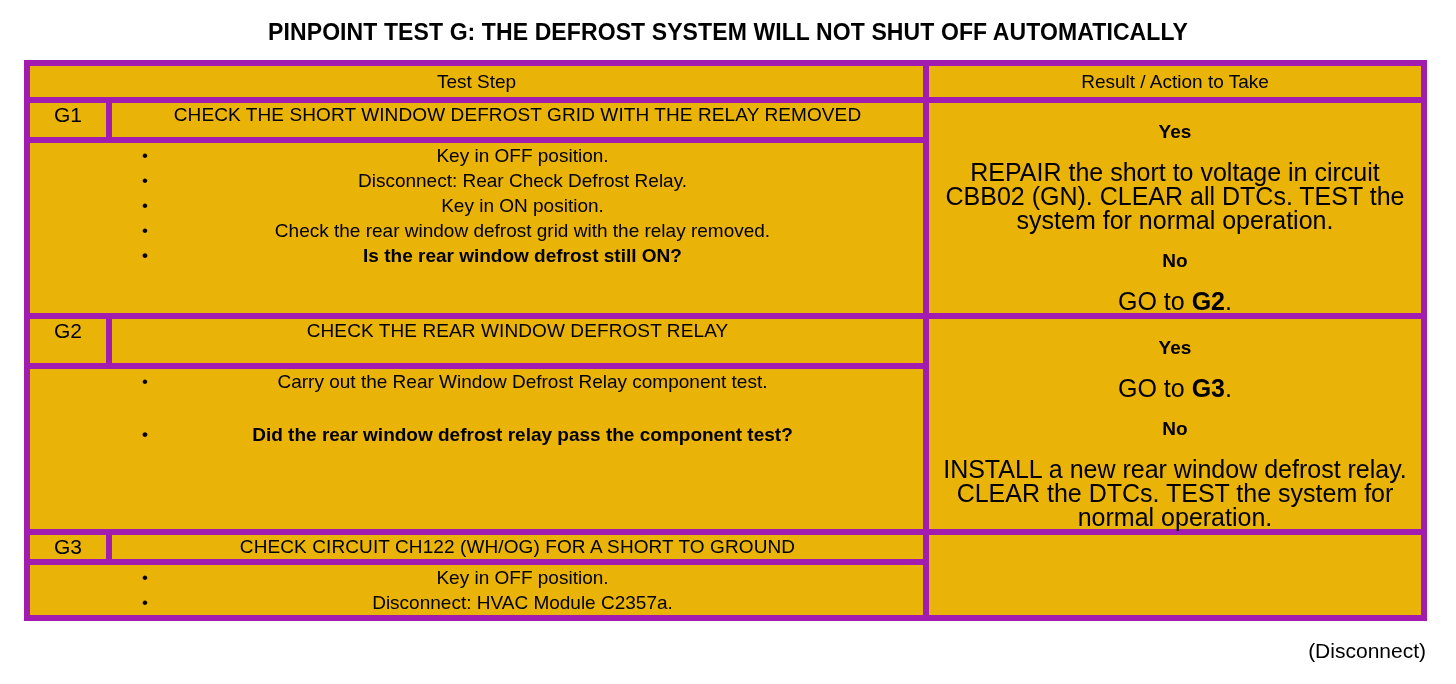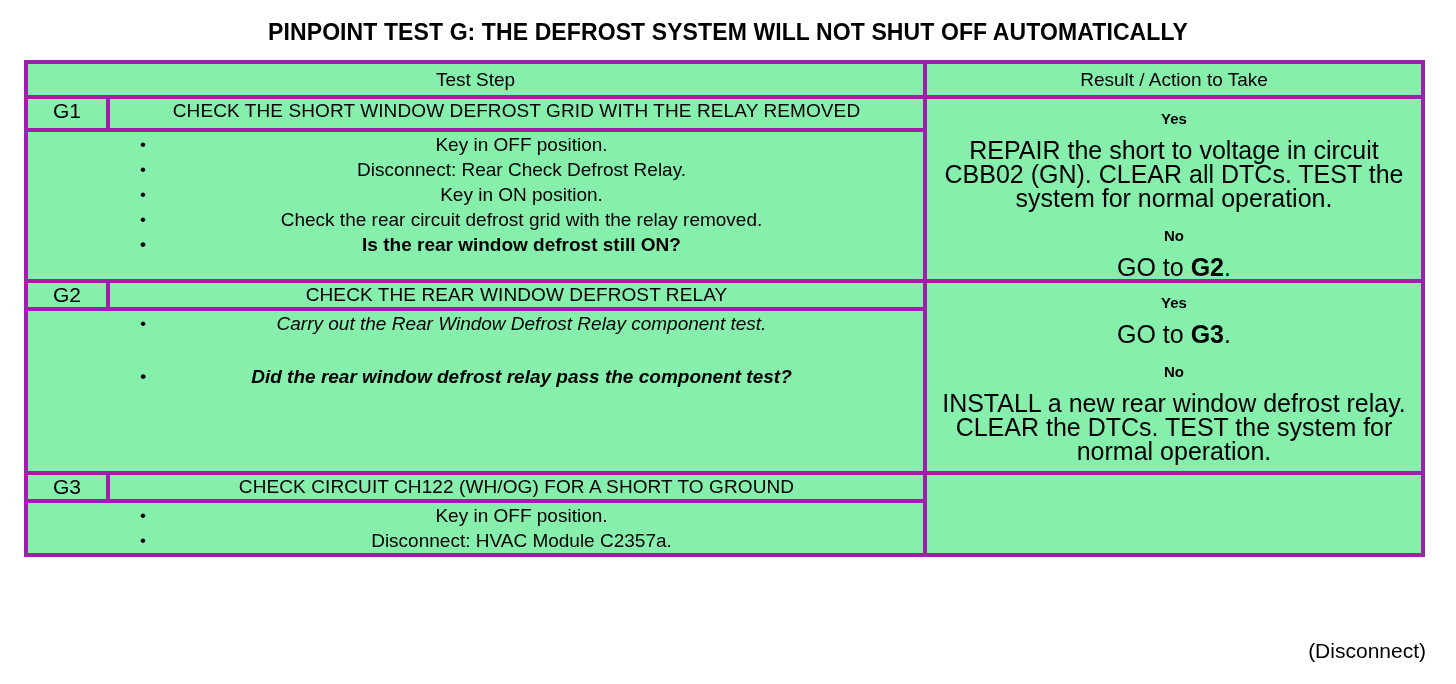--- a/index.html
+++ b/index.html
@@ -39,25 +39,25 @@
   
   .pp-table {
     position: absolute;
     left: 24px;
     top: 60px;
     width: 1399px;
     border-collapse: collapse;
     table-layout: fixed;
   }
   .pp-table td, .pp-table th {
-    border: 4px solid #a21caf;
+    border: 6px solid #a21caf;
     padding: 0;
     vertical-align: top;
     font-weight: normal;
-    background: #86efac;
+    background: #eab308;
     text-align: center;
   }
 
   
   col.c-step-id { width: 82px; }
   col.c-step    { width: 817px; }
   col.c-result  { width: 498px; }
 
   
   .hdr-cell {
@@ -122,23 +122,23 @@
   
   .result-cell {
     padding: 10px 10px 10px 10px;
     font-size: 19px;
     line-height: 24px;
     vertical-align: middle;
   }
   .result-cell.ra-g1 { vertical-align: middle; }
   .ra-label {
     font-weight: bold;
-    font-size: 15px;
+    font-size: 19px;
     line-height: 25px;
-    margin: 7px;
+    margin: 16px;
   }
   .ra-text {
     font-size: 25px;
     line-height: 24px;
     margin: 0 0 0 0;
   }
   .ra-block + .ra-block {
     margin-top: 13px;
   }
   .ra-text b { font-weight: bold; }
@@ -188,21 +188,21 @@
             </div>
           </td>
       </tr>
 
       <tr>
         <td class="step-body" colspan="2">
             <ul class="bullets">
               <li class="">Key in OFF position.</li>
               <li class="">Disconnect: Rear Check Defrost Relay.</li>
               <li class="">Key in ON position.</li>
-              <li class="">Check the rear circuit defrost grid with the relay removed.</li>
+              <li class="">Check the rear window defrost grid with the relay removed.</li>
               <li class="b-bold ">Is the rear window defrost still ON?</li>
             </ul>
           </td>
       </tr>
 
       <tr>
         <td class="step-id">G2</td>
         <td class="step-title">CHECK THE REAR WINDOW DEFROST RELAY</td>
         <td class="result-cell" rowspan="2">
             <div class="ra-block">
@@ -210,21 +210,21 @@
               <div class="ra-text">GO to <b>G3</b>.</div>
             </div>
             <div class="ra-block">
               <div class="ra-label">No</div>
               <div class="ra-text">INSTALL a new rear window defrost relay. CLEAR the DTCs. TEST the system for normal operation.</div>
             </div>
           </td>
       </tr>
 
       <tr>
-        <td class="step-body" colspan="2" style="height:160px;font-style:italic;">
+        <td class="step-body" colspan="2" style="height:160px;">
             <ul class="bullets">
               <li class="">Carry out the Rear Window Defrost Relay component test.</li>
               <li class="b-bold b-gap">Did the rear window defrost relay pass the component test?</li>
             </ul>
           </td>
       </tr>
 
       <tr>
         <td class="step-id">G3</td>
         <td class="step-title">CHECK CIRCUIT CH122 (WH/OG) FOR A SHORT TO GROUND</td>

